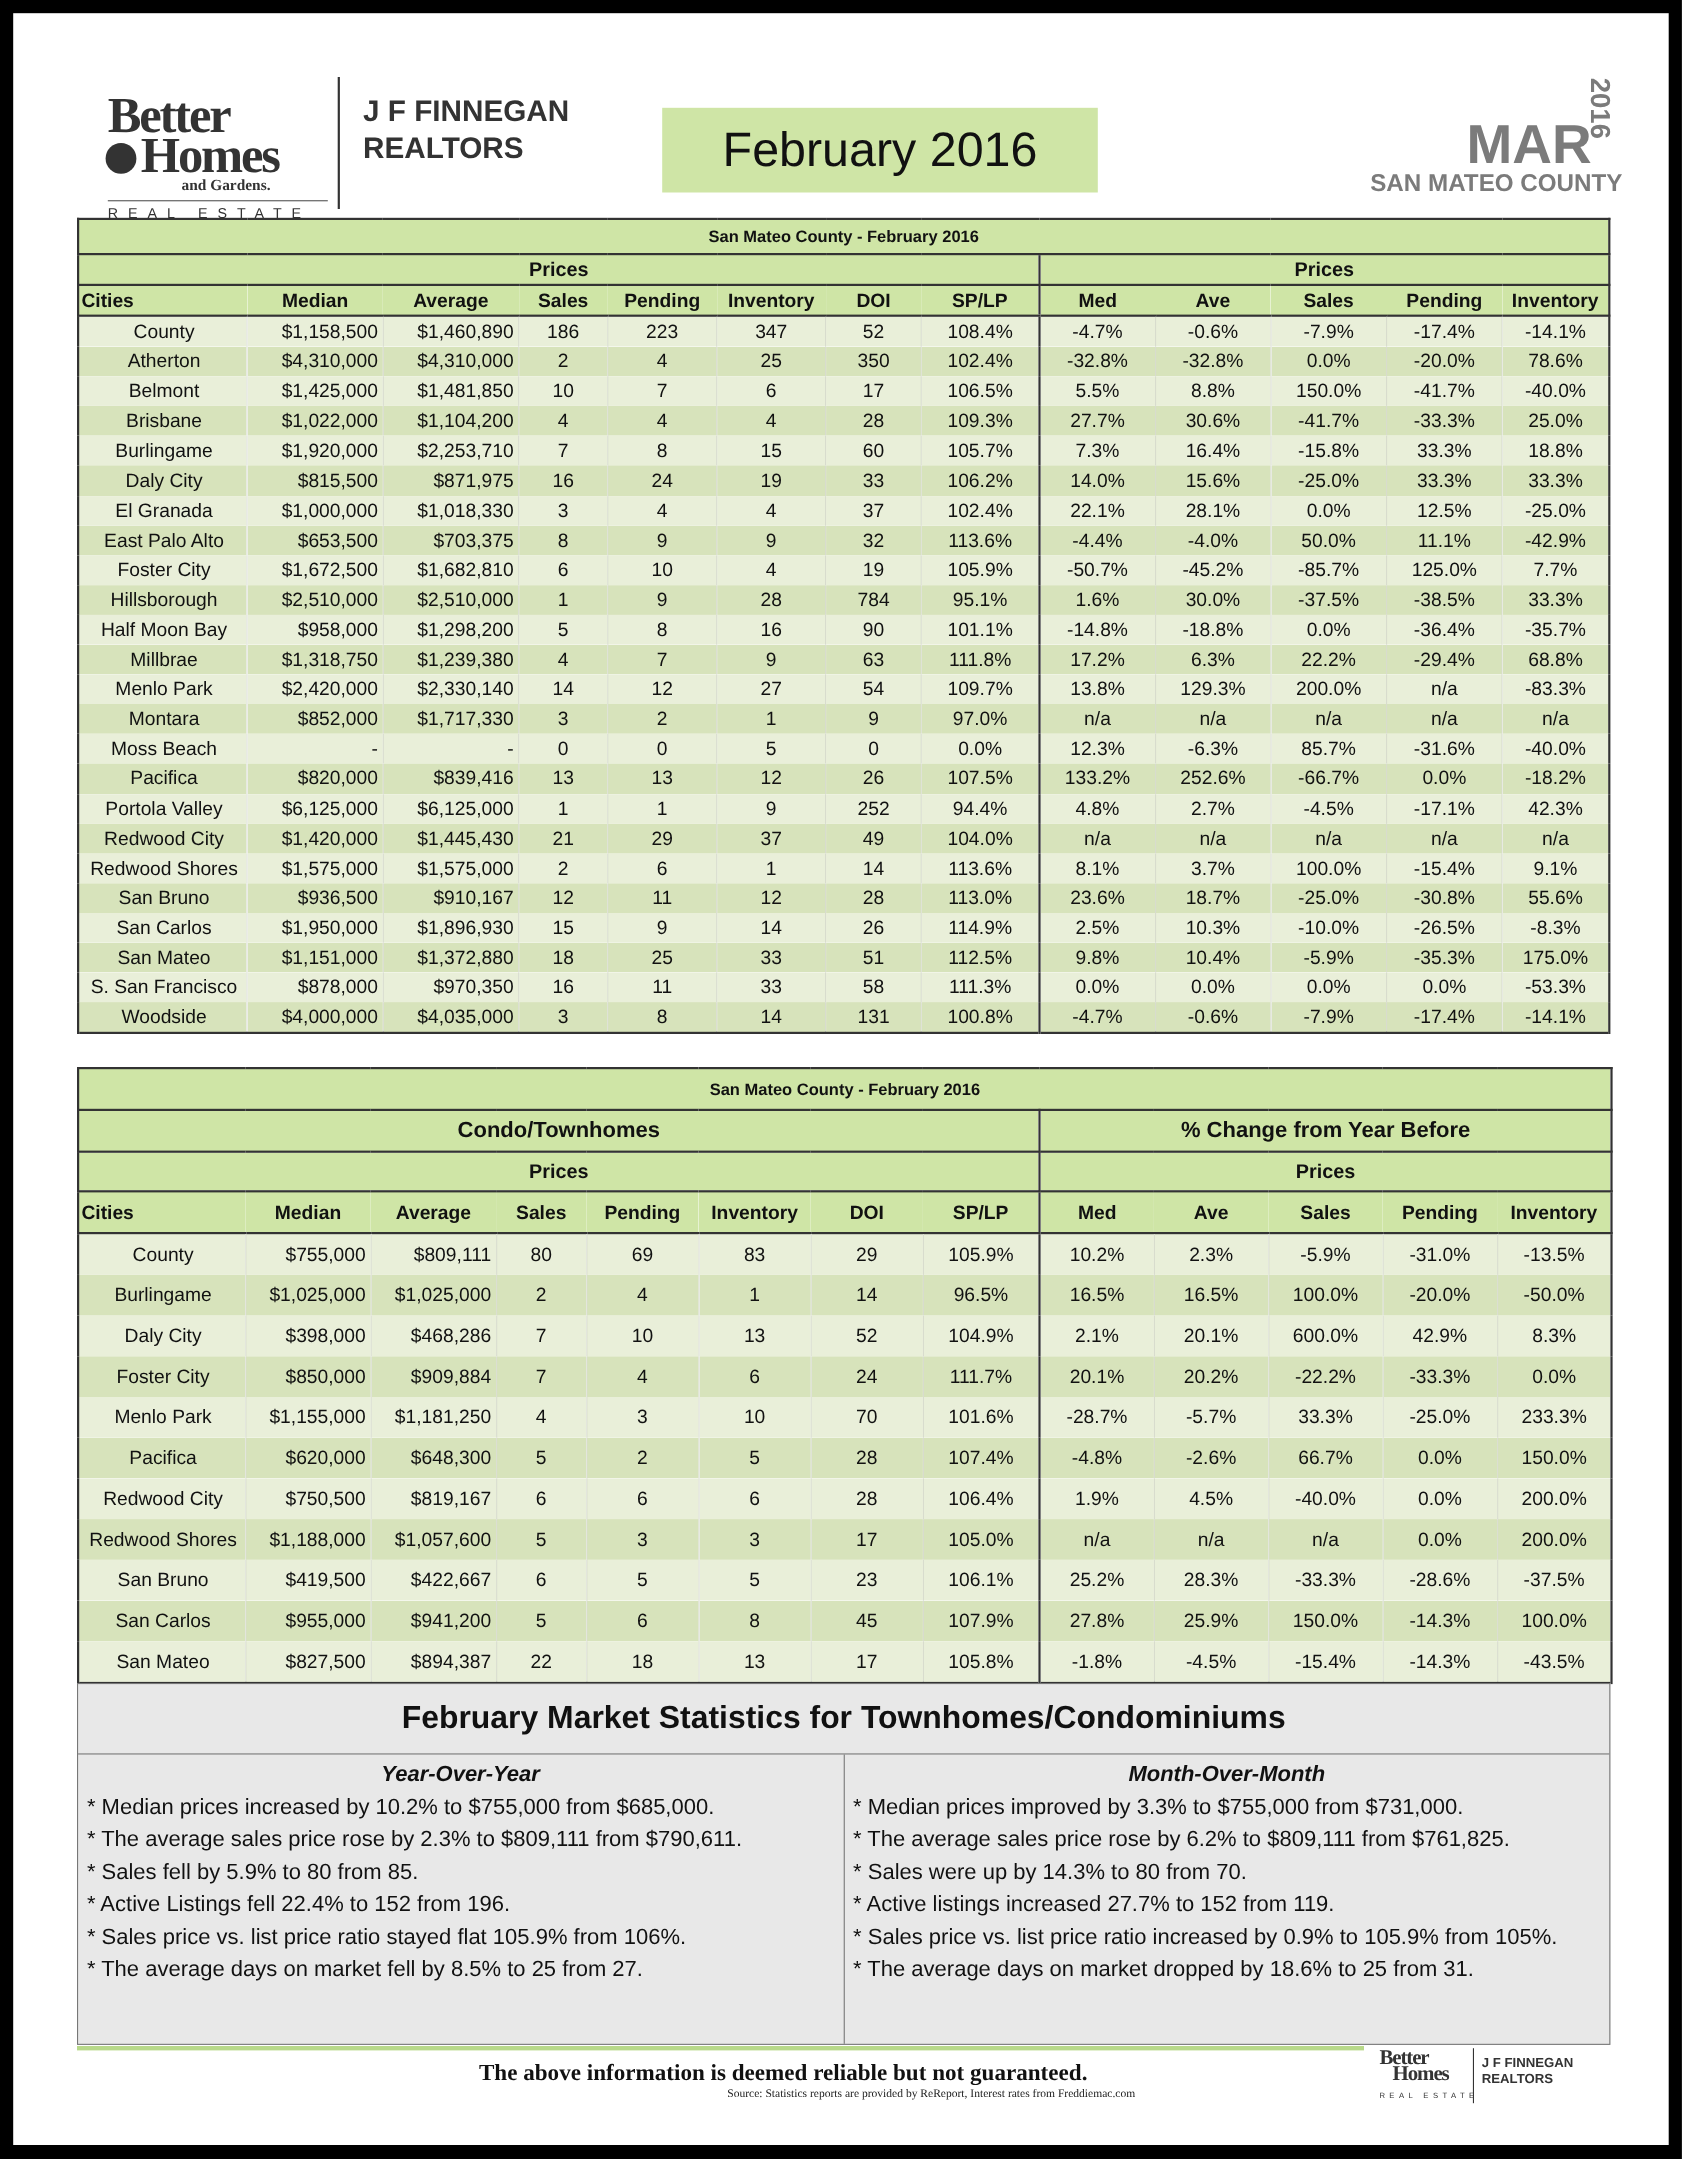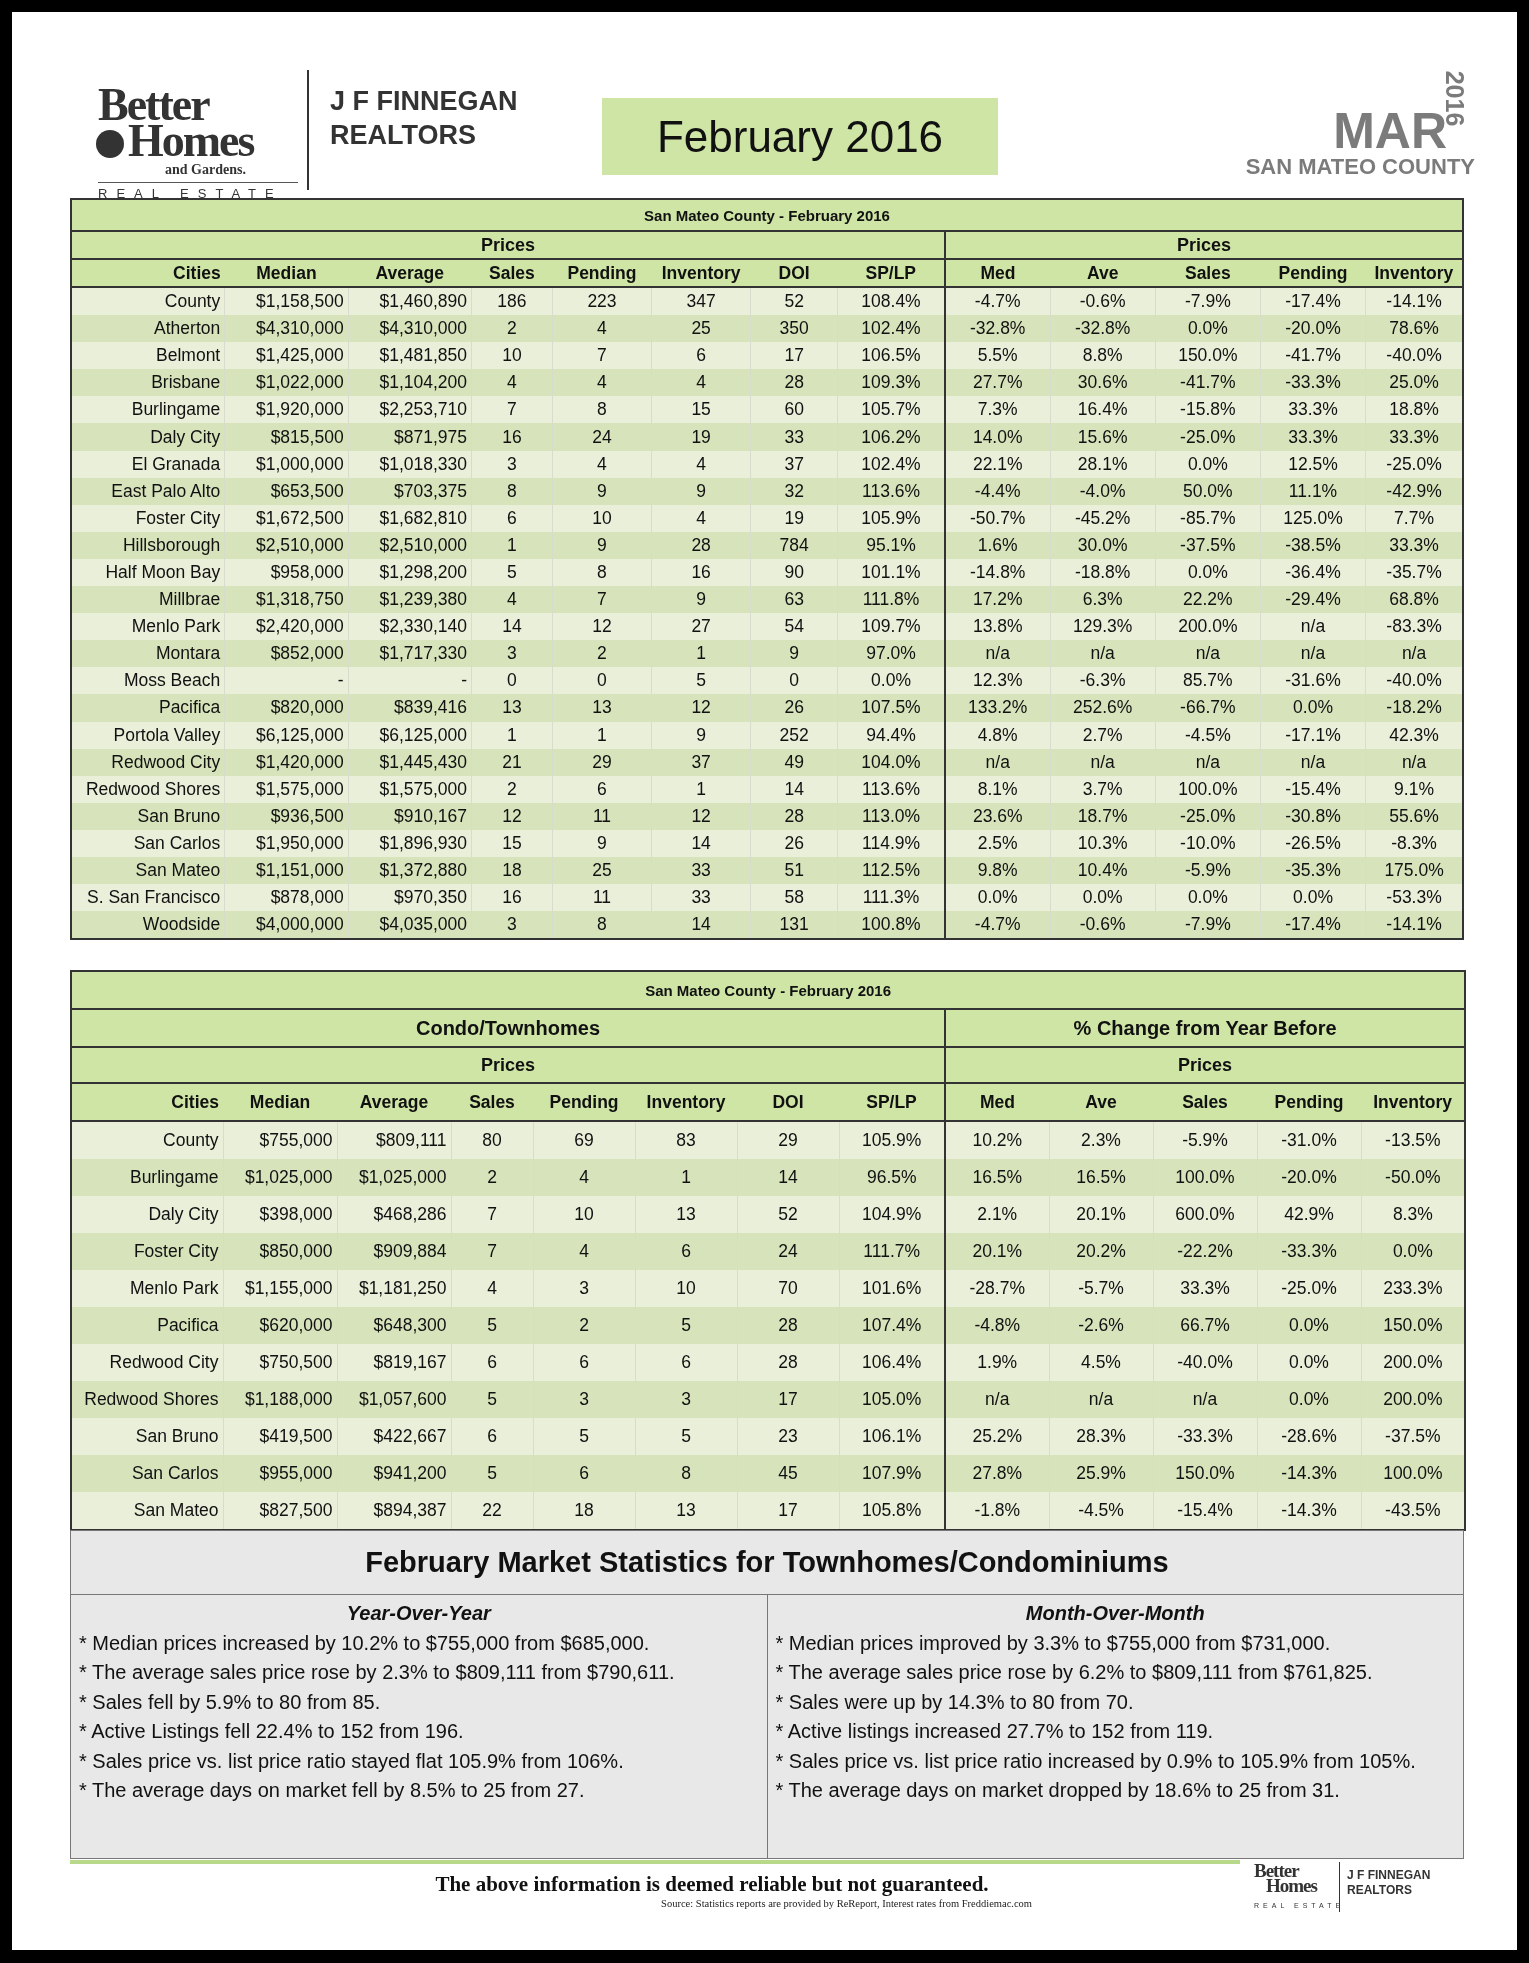--- a/index.html
+++ b/index.html
@@ -45,23 +45,23 @@
   table.stats {
     position: absolute; left: 58px; border-collapse: collapse; width: 1394px;
     table-layout: fixed; font-size: 17.5px;
   }
   table.stats td, table.stats th { padding: 0 4px; white-space: nowrap; overflow: hidden; }
   .h-band { background: #cfe5a6; font-weight: bold; text-align: center; border: 2px solid #333; }
   .h-title { font-size: 15px; }
   .h-sec { font-size: 20px; }
   .h-prices { font-size: 18px; }
   .col-hdr th { background: #cfe5a6; font-weight: bold; font-size: 17.5px; border-bottom: 2px solid #333; }
-  .col-hdr th.city { text-align: right; padding-left: 2px; }
+  .col-hdr th.city { text-align: left; padding-left: 2px; }
   tr.row td { text-align: right; border-right: 1px solid #d8dccd; }
-  tr.row td.city { text-align: right; padding-left: 6px; font-family: "Liberation Sans Narrow", "Liberation Sans", sans-serif; }
+  tr.row td.city { text-align: center; padding-left: 6px; font-family: "Liberation Sans Narrow", "Liberation Sans", sans-serif; }
   tr.row td.c { text-align: center; }
   tr.row:nth-child(odd) td { background: #e9efd9; }
   tr.row:nth-child(even) td { background: #d7e3bb; }
   .vsep { border-left: 2px solid #333 !important; }
   .outer-l { border-left: 2px solid #333 !important; }
   .outer-r { border-right: 2px solid #333 !important; }
 
   #sfh { top: 186px; }
   #sfh tr.band1 td { height: 30px; }
   #sfh tr.band2 td { height: 28px; }

